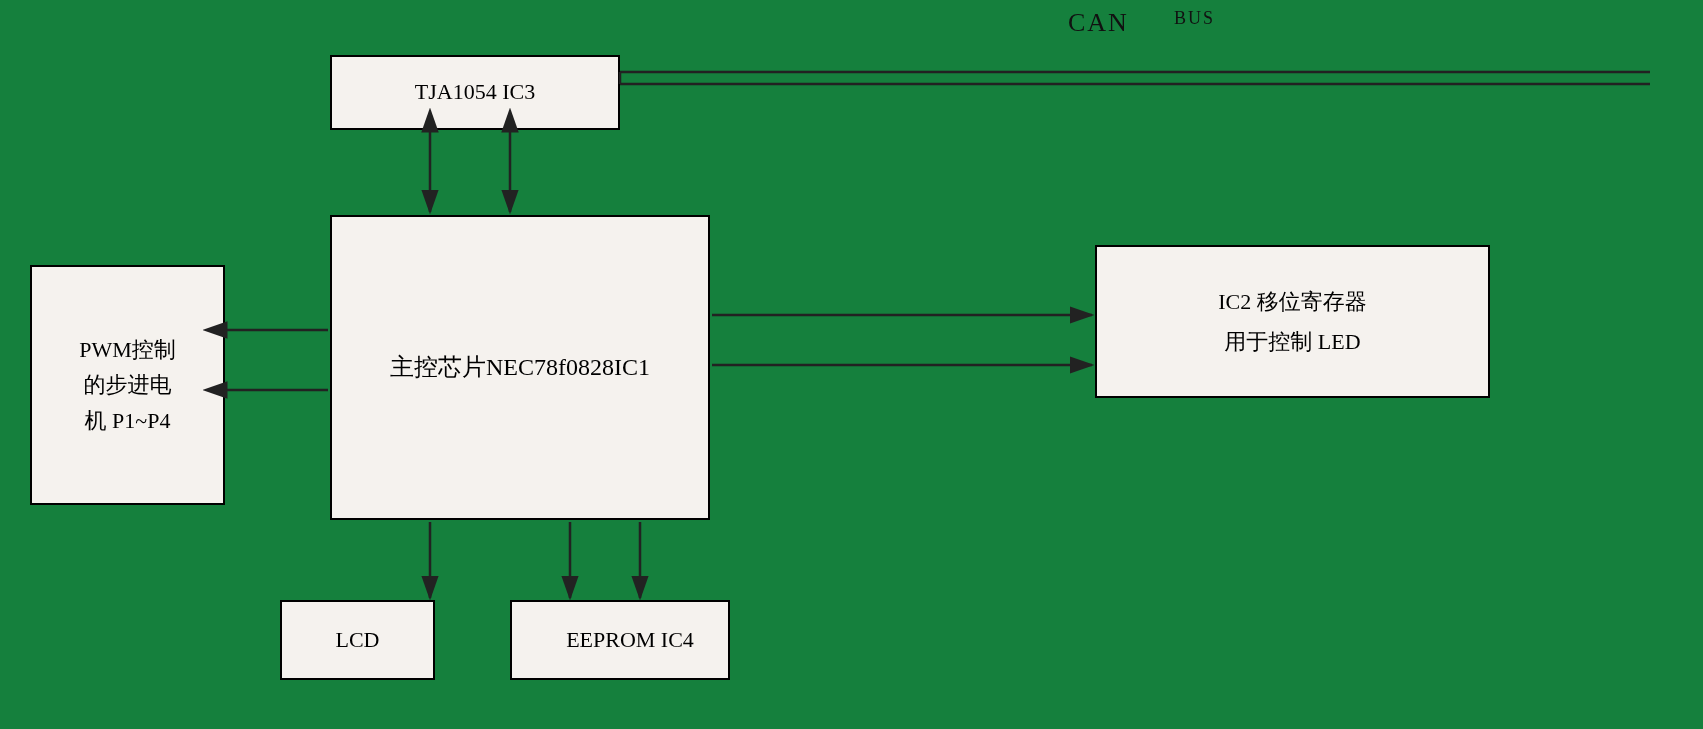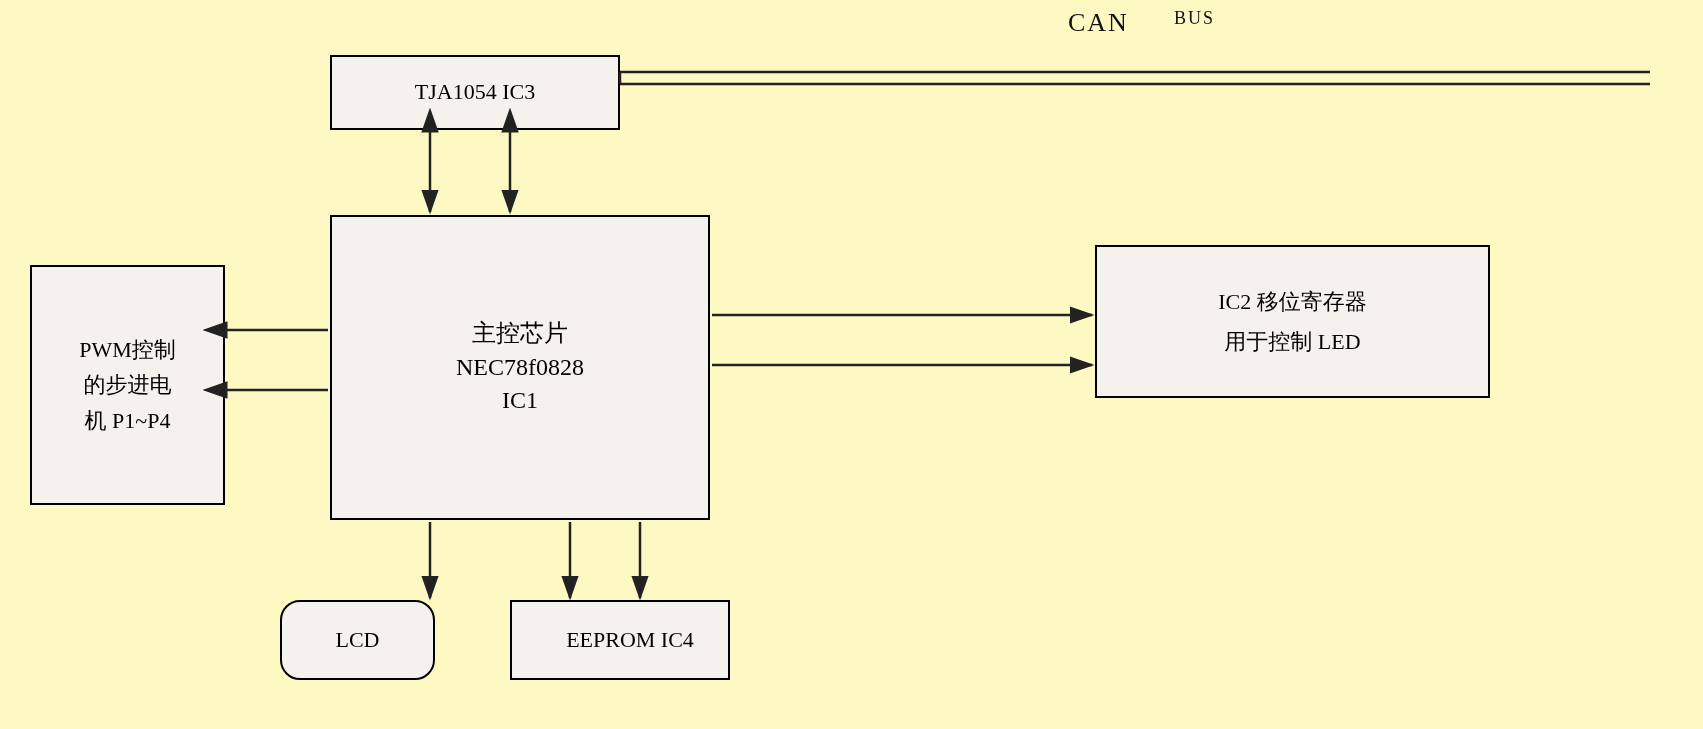--- a/index.html
+++ b/index.html
@@ -8,21 +8,21 @@
       font-family: "SimSun", "STSong", serif;
       width: 1703px;
       height: 729px;
       overflow: hidden;
       position: relative;
     }
     .diagram {
       position: relative;
       width: 1703px;
       height: 729px;
-      background: #fef9c3;
+      background: #15803d;
     }
     .box {
       position: absolute;
       border: 2px solid #000000;
       background: #f5f2ee;
       display: flex;
       align-items: center;
       justify-content: center;
       text-align: center;
       font-size: 22px;
@@ -50,38 +50,38 @@
 
 <div class="diagram">
 
   <span class="label-text" style="left: 1068px; top: 8px; font-size: 26px; letter-spacing: 2px;">CAN</span>
   <span class="label-text" style="left: 1174px; top: 8px; font-size: 18px; letter-spacing: 2px;">BUS</span>
 
   <div class="box" style="left:330px; top:55px; width:290px; height:75px; font-size:22px;">
     <span>TJA1054   IC3</span>
   </div>
 
-  <div class="box" style="left:330px; top:215px; width:380px; height:305px; font-size:24px; flex-direction:column;">
+  <div class="box" style="left:330px; top:215px; width:380px; height:305px; font-size:24px; flex-direction:row;">
     <span>主控芯片</span>
     <span>NEC78f0828</span>
     <span>IC1</span>
   </div>
 
   <div class="box" style="left:30px; top:265px; width:195px; height:240px; font-size:22px; flex-direction:column; line-height:1.6;">
     <span>PWM控制</span>
     <span>的步进电</span>
     <span>机 P1~P4</span>
   </div>
 
   <div class="box" style="left:1095px; top:245px; width:395px; height:153px; font-size:22px; flex-direction:column; line-height:1.8;">
     <span>IC2    移位寄存器</span>
     <span>用于控制 LED</span>
   </div>
 
-  <div class="box" style="left:280px; top:600px; width:155px; height:80px; font-size:22px;border-radius:20px;">
+  <div class="box" style="left:280px; top:600px; width:155px; height:80px; font-size:22px;">
     <span>LCD</span>
   </div>
 
   <div class="box" style="left:510px; top:600px; width:220px; height:80px; font-size:22px;padding-left:20px;">
     <span>EEPROM IC4</span>
   </div>
 
   <svg class="svg-overlay">
     <defs>
       <marker id="arrowhead-end" markerWidth="10" markerHeight="7" refX="9" refY="3.5" orient="auto">

